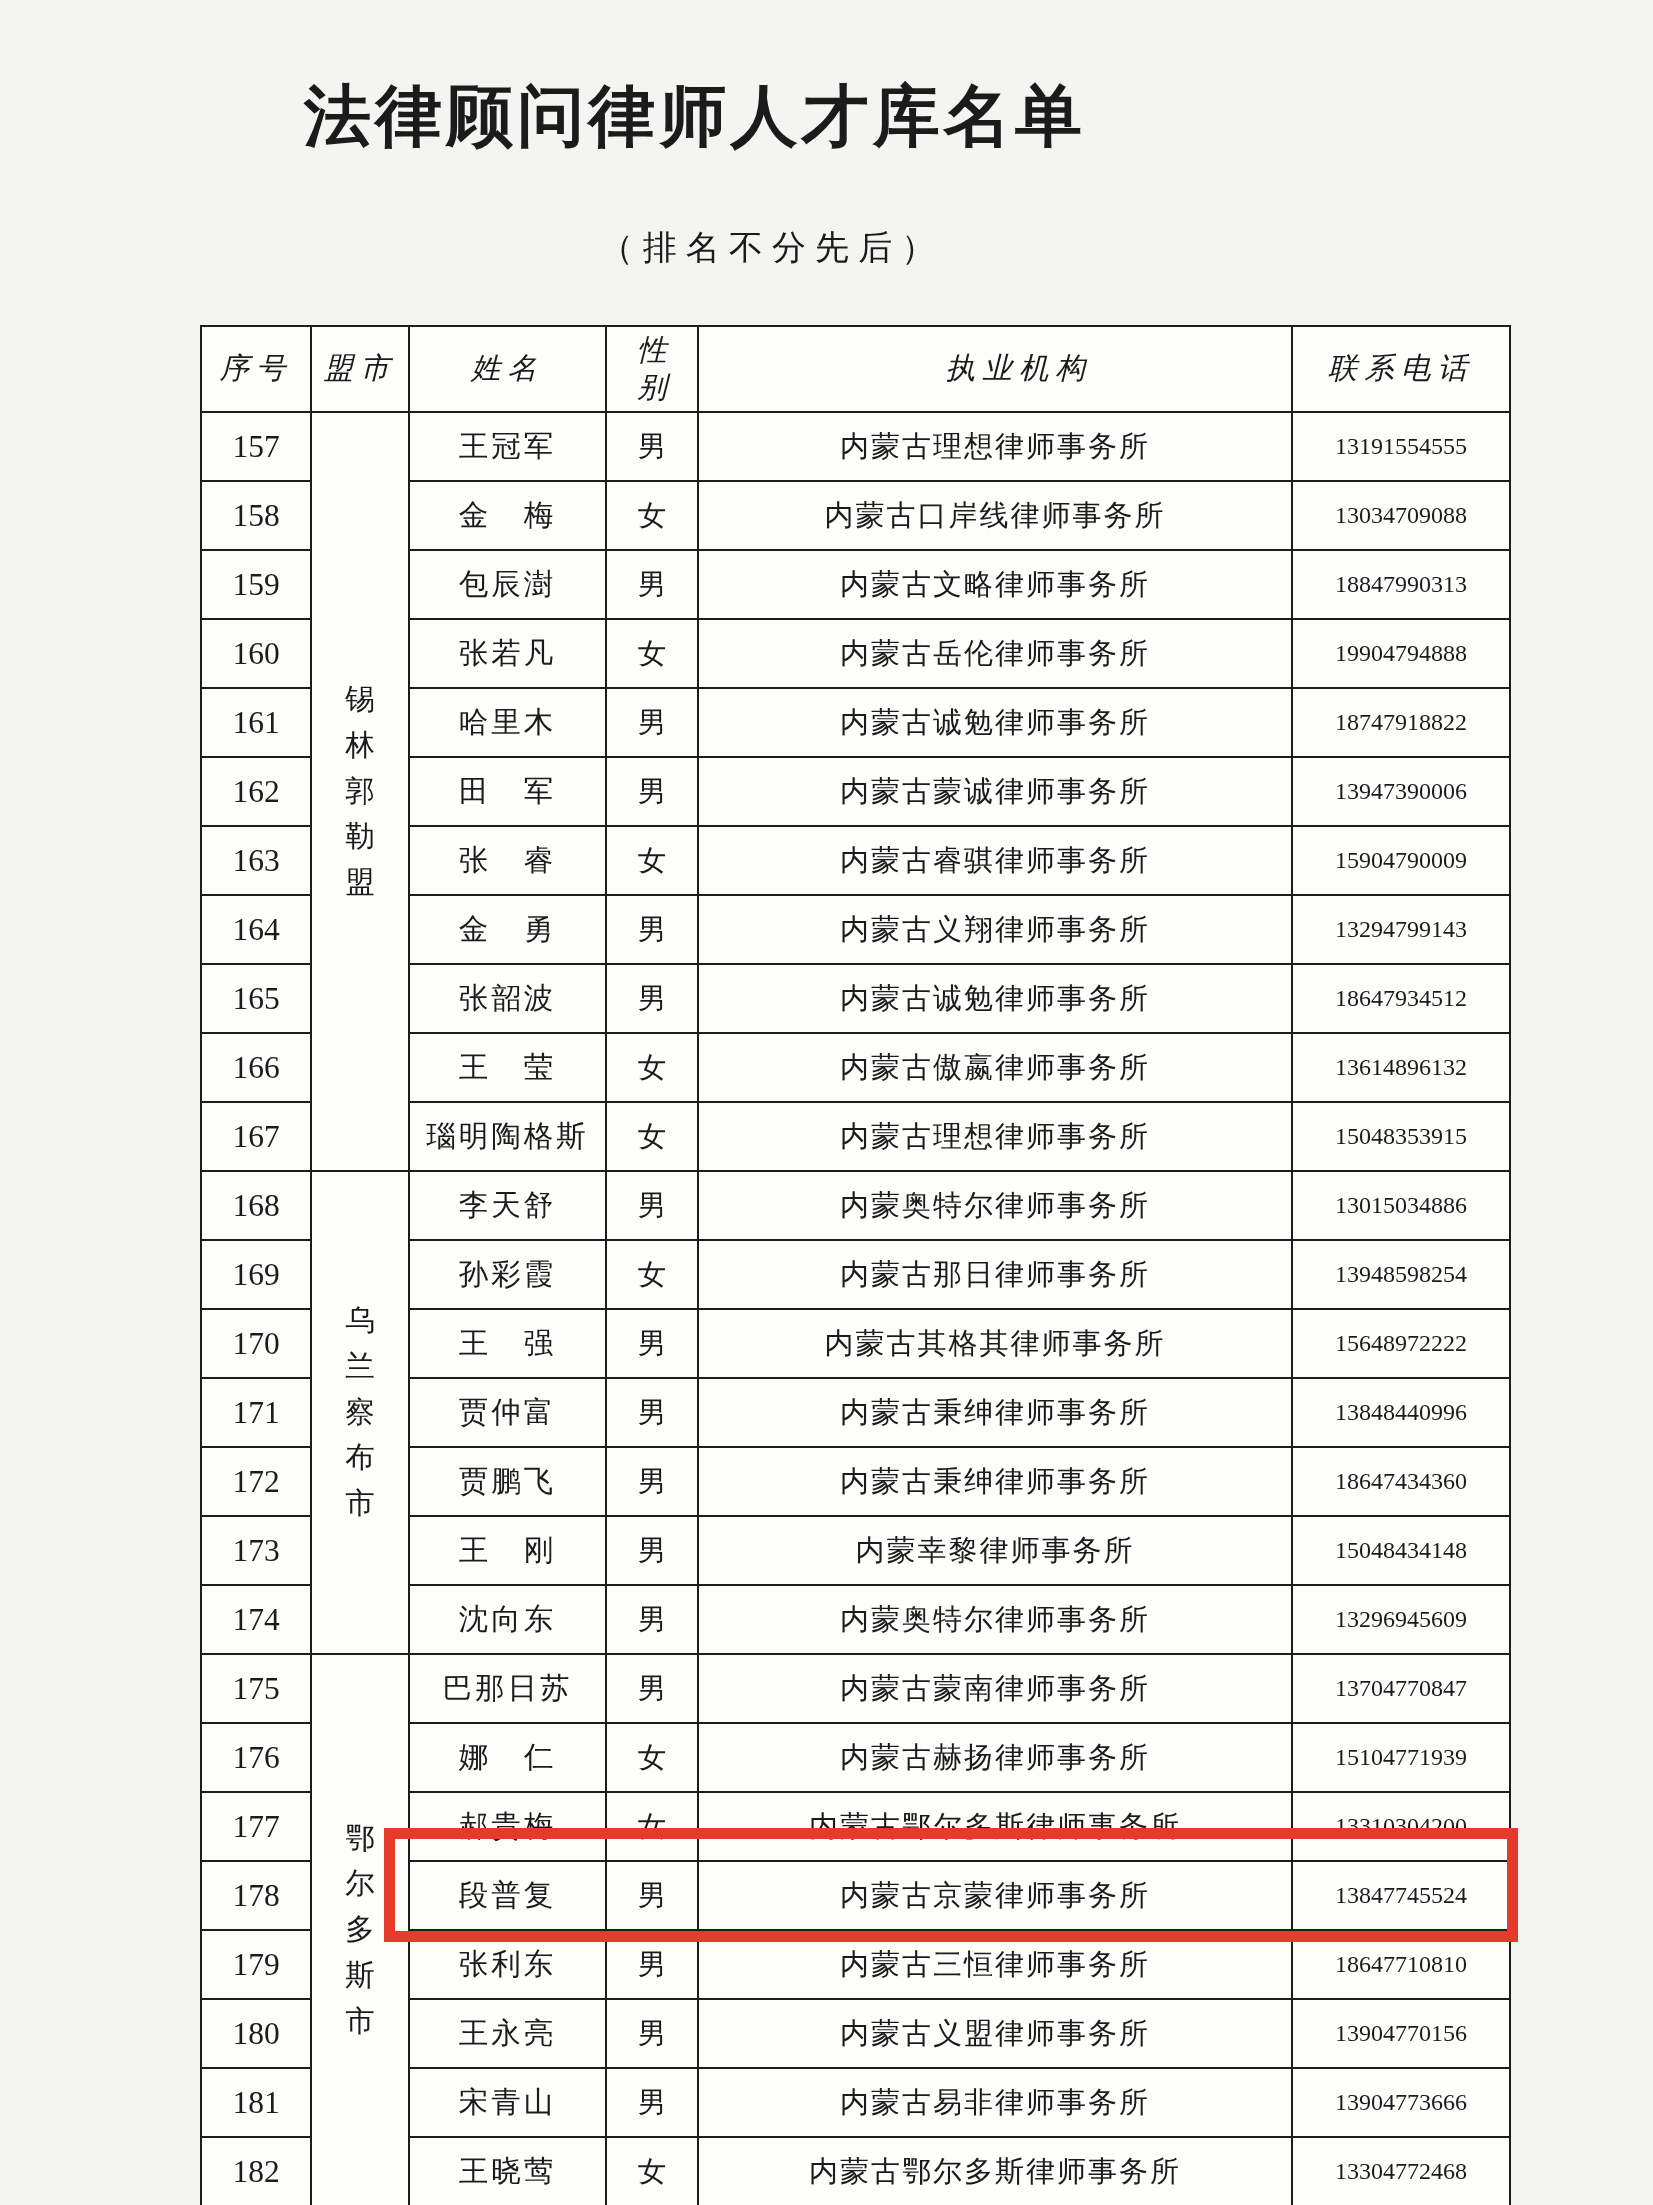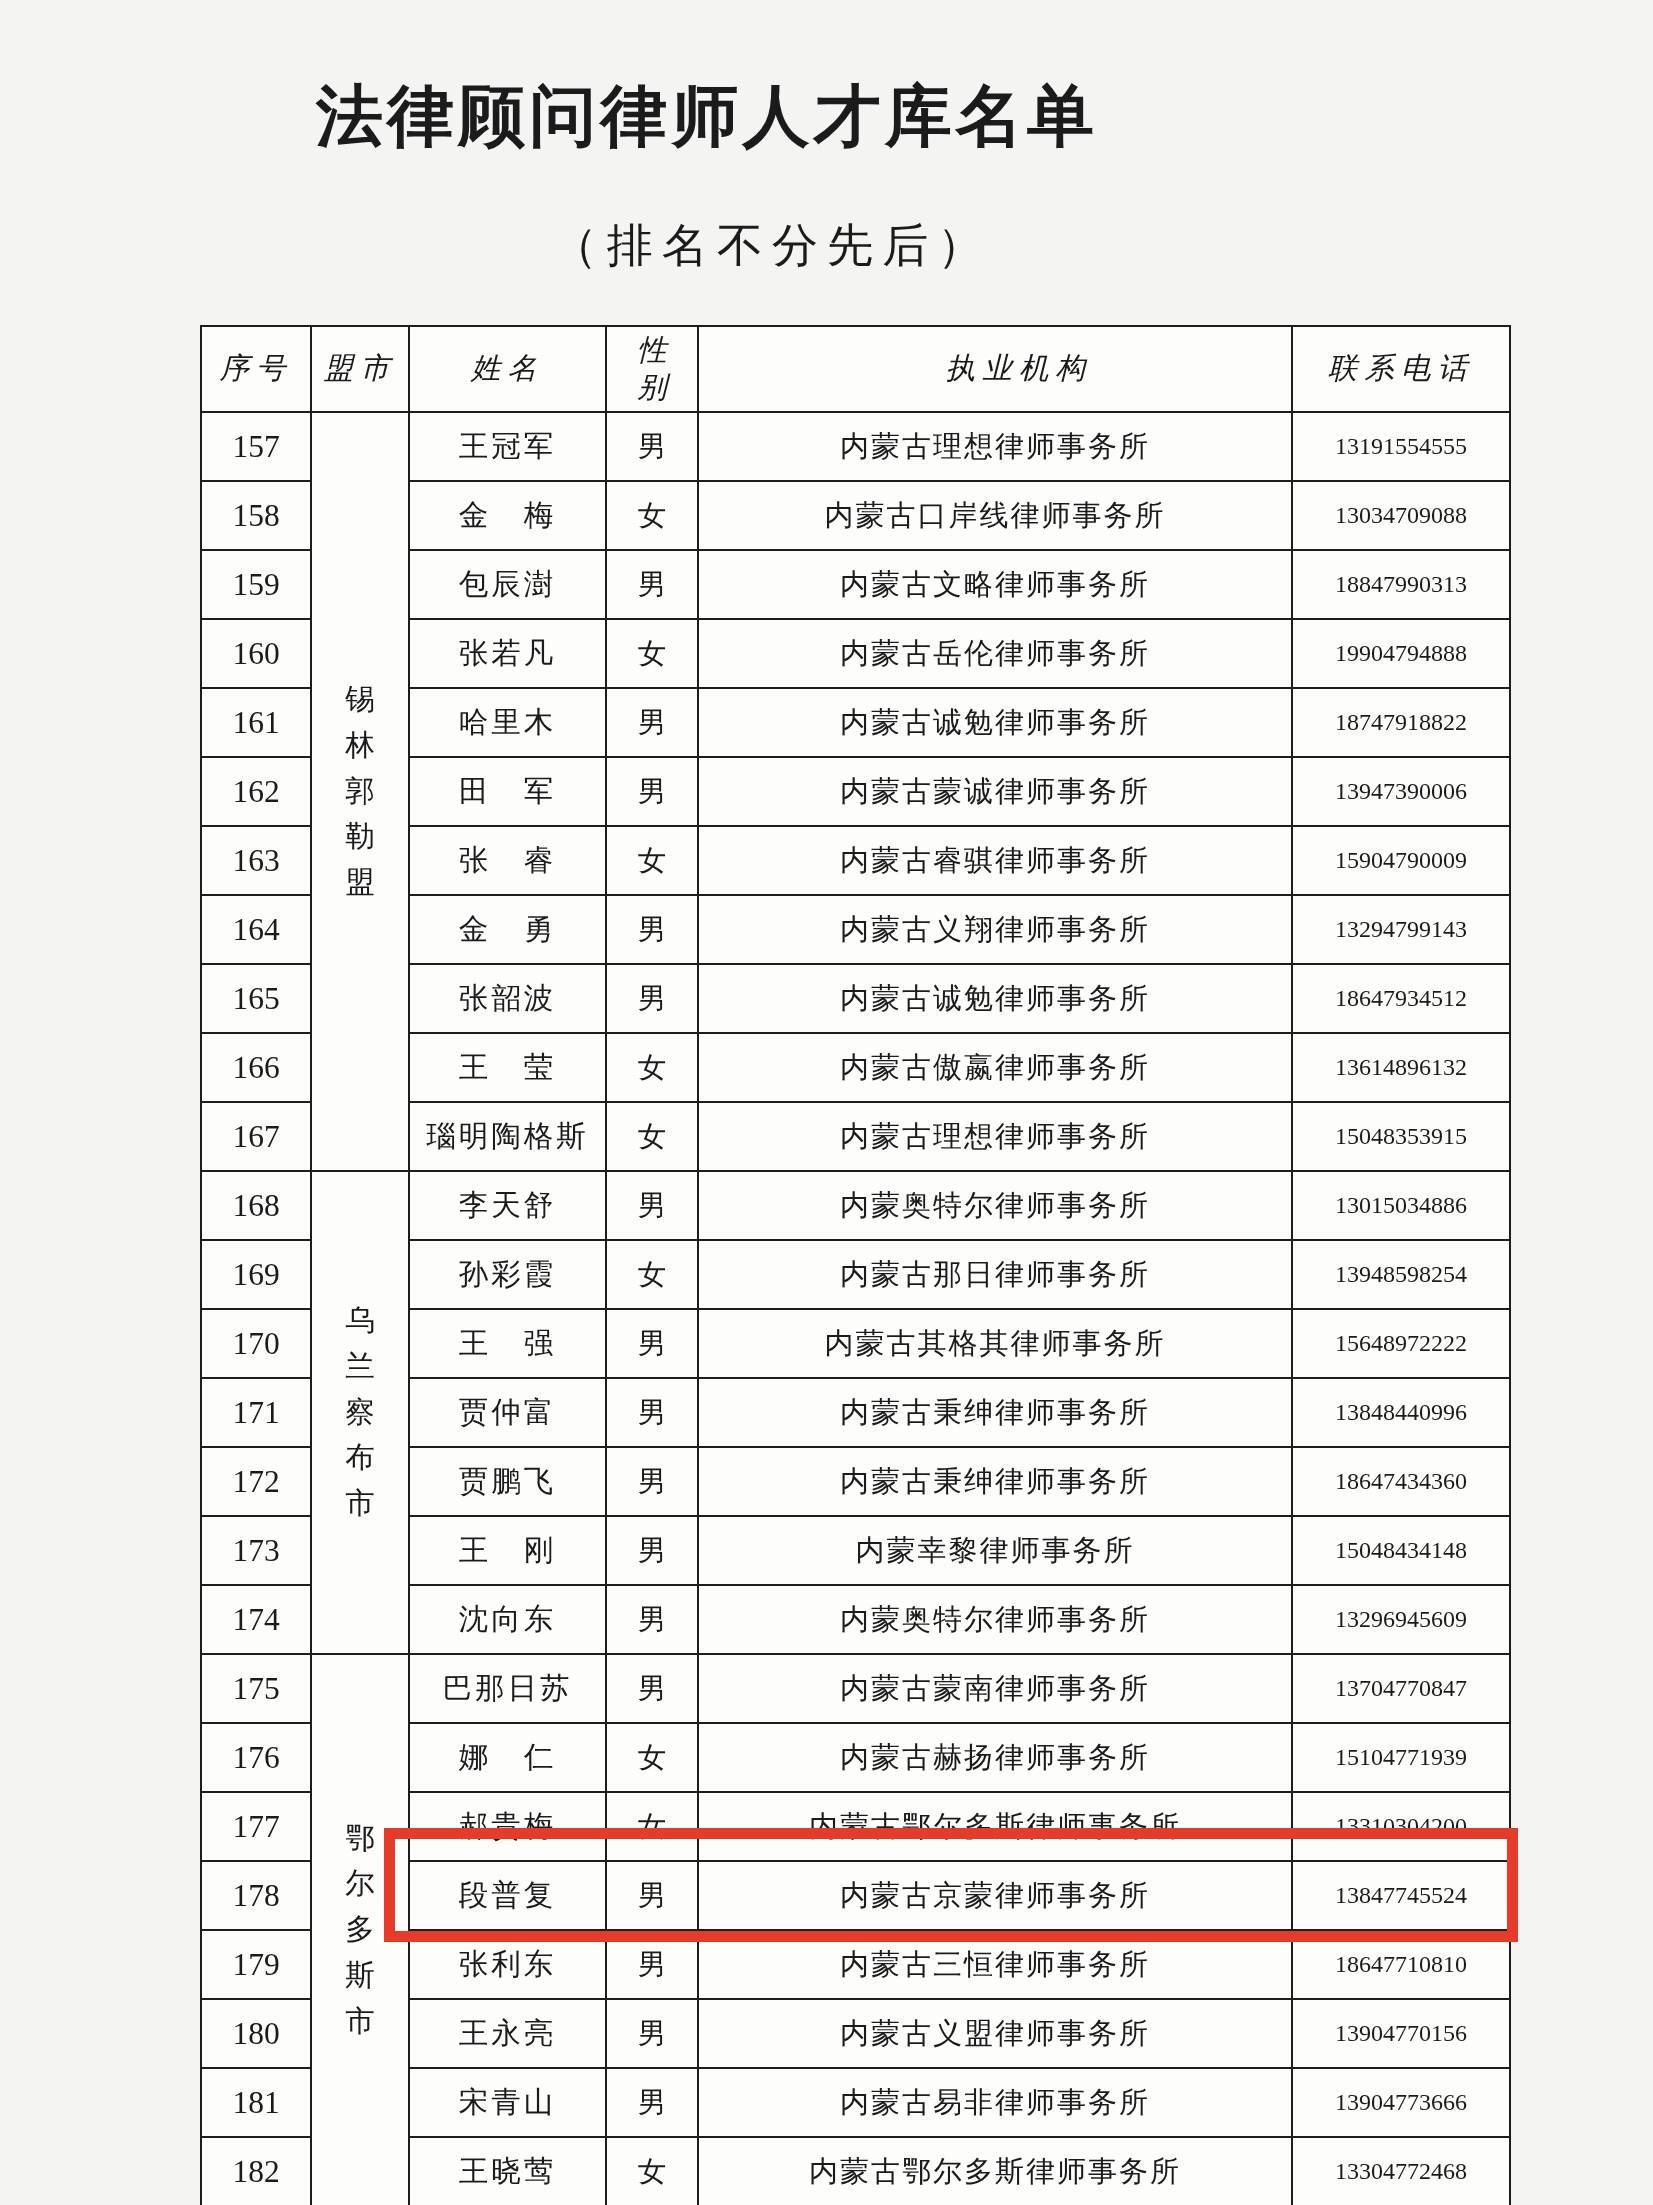--- a/index.html
+++ b/index.html
@@ -6,31 +6,31 @@
     margin: 0; padding: 0;
     width: 1654px; height: 2205px;
     background: #f4f4f2;
     font-family: "Liberation Serif", "DejaVu Serif", serif;
     color: #1b1b1b;
     position: relative;
     overflow: hidden;
   }
   .page-title {
     position: absolute;
-    top: 71px; left: 12px; width: 1390px;
+    top: 71px; left: 0; width: 1390px;
     text-align: center;
     font-size: 67px;
     font-weight: bold;
     letter-spacing: 4.1px;
   }
   .page-subtitle {
     position: absolute;
-    top: 215px; left: 0; width: 1544px;
+    top: 225px; left: 0; width: 1544px;
     text-align: center;
-    font-size: 46px;
+    font-size: 34px;
     letter-spacing: 9.1px;
     font-weight: 500;
   }
   table.talent {
     position: absolute;
     left: 200px; top: 325px;
     width: 1250px;
     border-collapse: collapse;
     table-layout: fixed;
     background: #fdfdfc;

